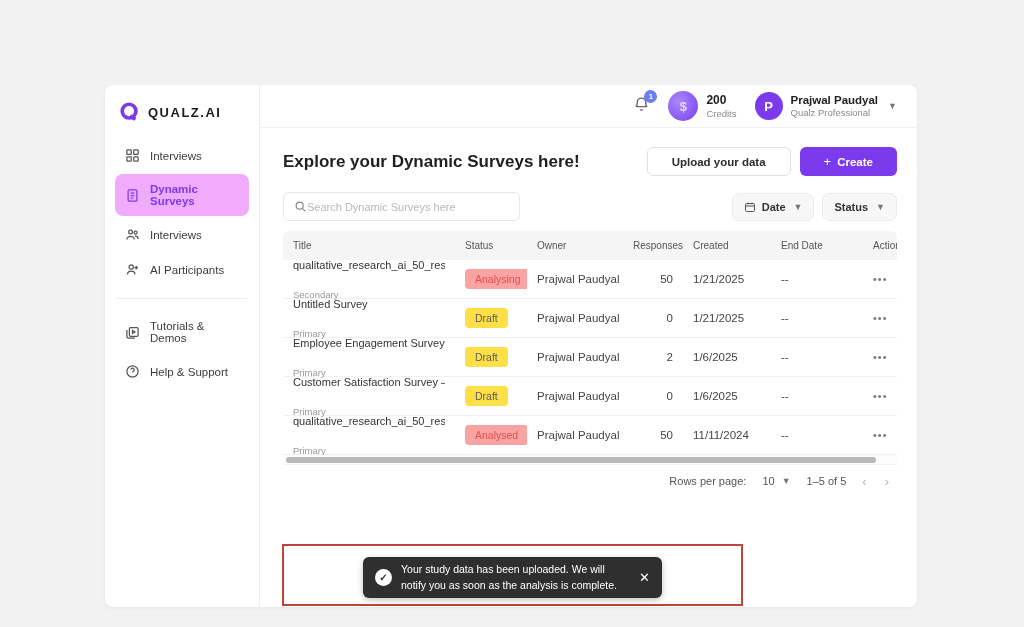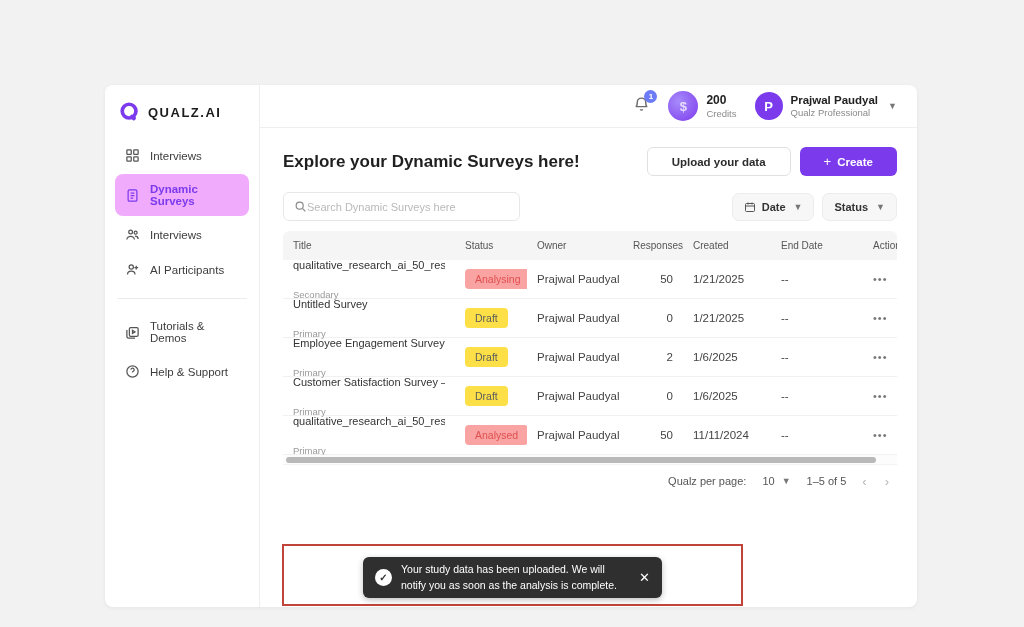--- a/index.html
+++ b/index.html
@@ -315,21 +315,21 @@
     <div class="t-cell">11/11/2024</div>
     <div class="t-cell">--</div>
     <div class="t-cell dots">•••</div>
   </div>
 </div>
         </div>
         <div class="hscroll">
           <div class="hscroll-thumb"></div>
         </div>
         <div class="pagination">
-          <span>Qualz per page:</span>
+          <span>Rows per page:</span>
           <span class="rpp">
             <span>10</span>
             <span class="chev">▼</span>
           </span>
           <span>1–5 of 5</span>
           <span class="page-chevrons">
             <span>‹</span>
             <span>›</span>
           </span>
         </div>

